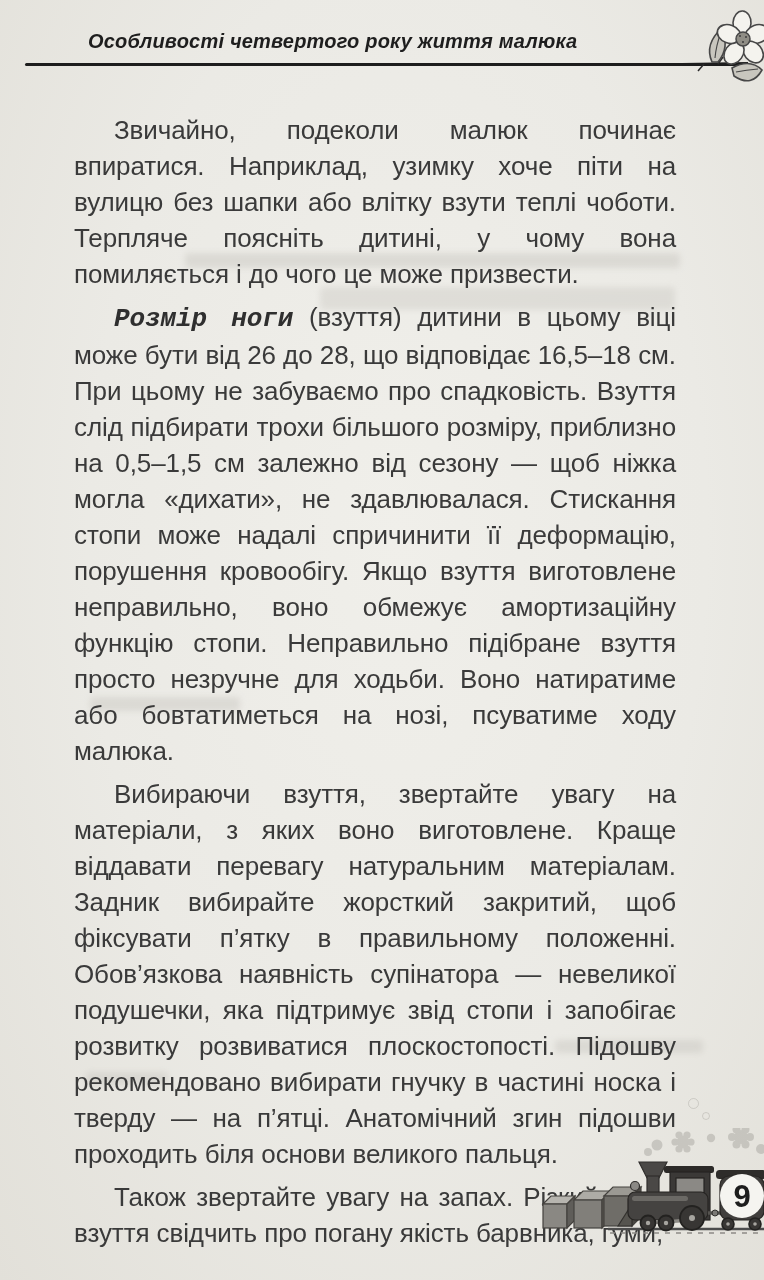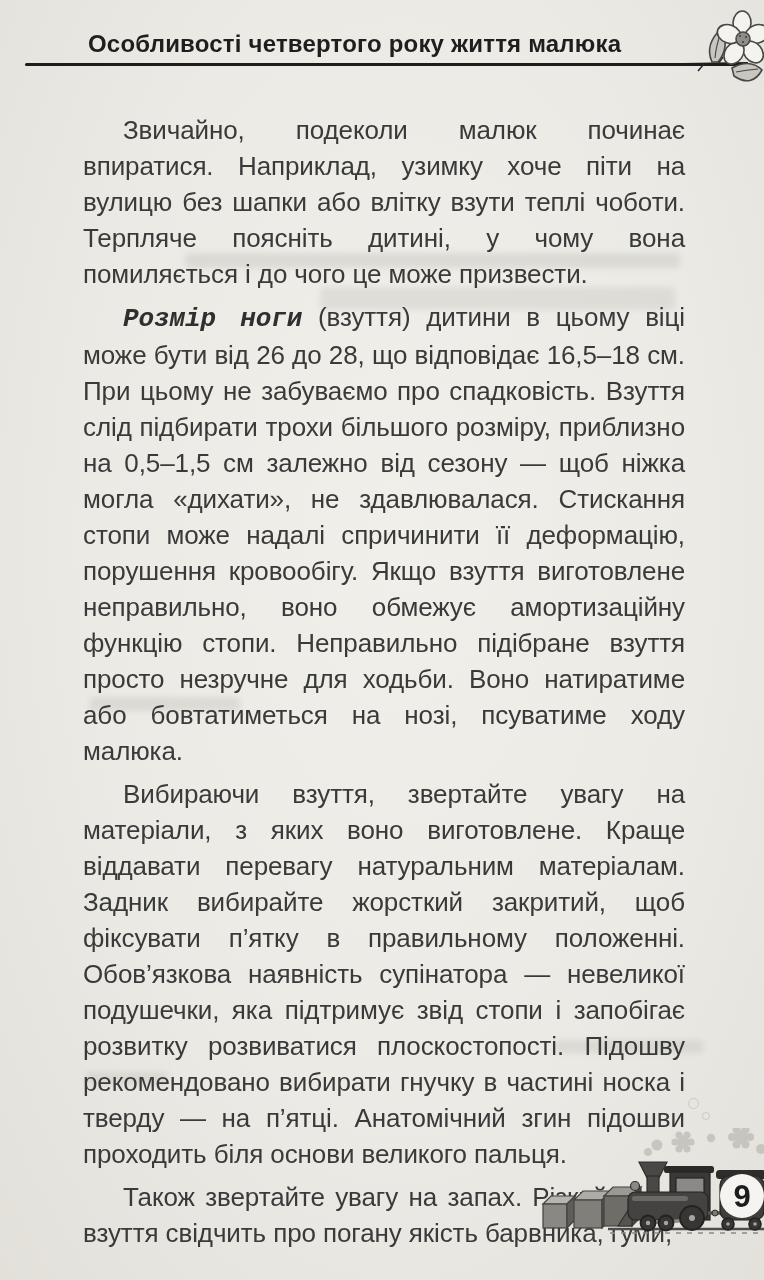--- a/index.html
+++ b/index.html
@@ -10,32 +10,32 @@
   }
   .page {
     position: relative; width: 764px; height: 1280px; overflow: hidden;
     background: radial-gradient(ellipse at 52% 42%, #f0efea 0%, #ebeae5 55%, #e2e0d9 100%);
     color: #383838;
   }
 
   
   .running-head {
     position: absolute; left: 88px; top: 30px;
-    font-size: 24px; font-weight: bold; 
+    font-size: 20px; font-weight: bold; font-style: italic;
     color: #1e1e1e; letter-spacing: 0.2px; z-index: 3;
   }
   .rule {
     position: absolute; left: 25px; top: 63px; width: 722px; height: 3px;
     background: #1d1d1d; border-radius: 2px; z-index: 2;
   }
   .corner-flower { position: absolute; left: 682px; top: 4px; z-index: 4; }
 
   
   .body-text {
-    position: absolute; left: 83px; top: 112px; width: 602px; z-index: 2;
+    position: absolute; left: 74px; top: 112px; width: 602px; z-index: 2;
     font-size: 26px; line-height: 36px; letter-spacing: -0.1px;
     text-align: justify; color: #3a3a3a;
     hyphens: manual; -webkit-hyphens: manual;
   }
   .body-text p { margin: 0 0 7px 0; text-indent: 40px; }
   .lead { font-weight: bold; font-style: italic; color: #2f2f2f; font-family: Liberation Mono, monospace; }
 
   
   .ghost {
     position: absolute; z-index: 1; background: #c7c5bf;

